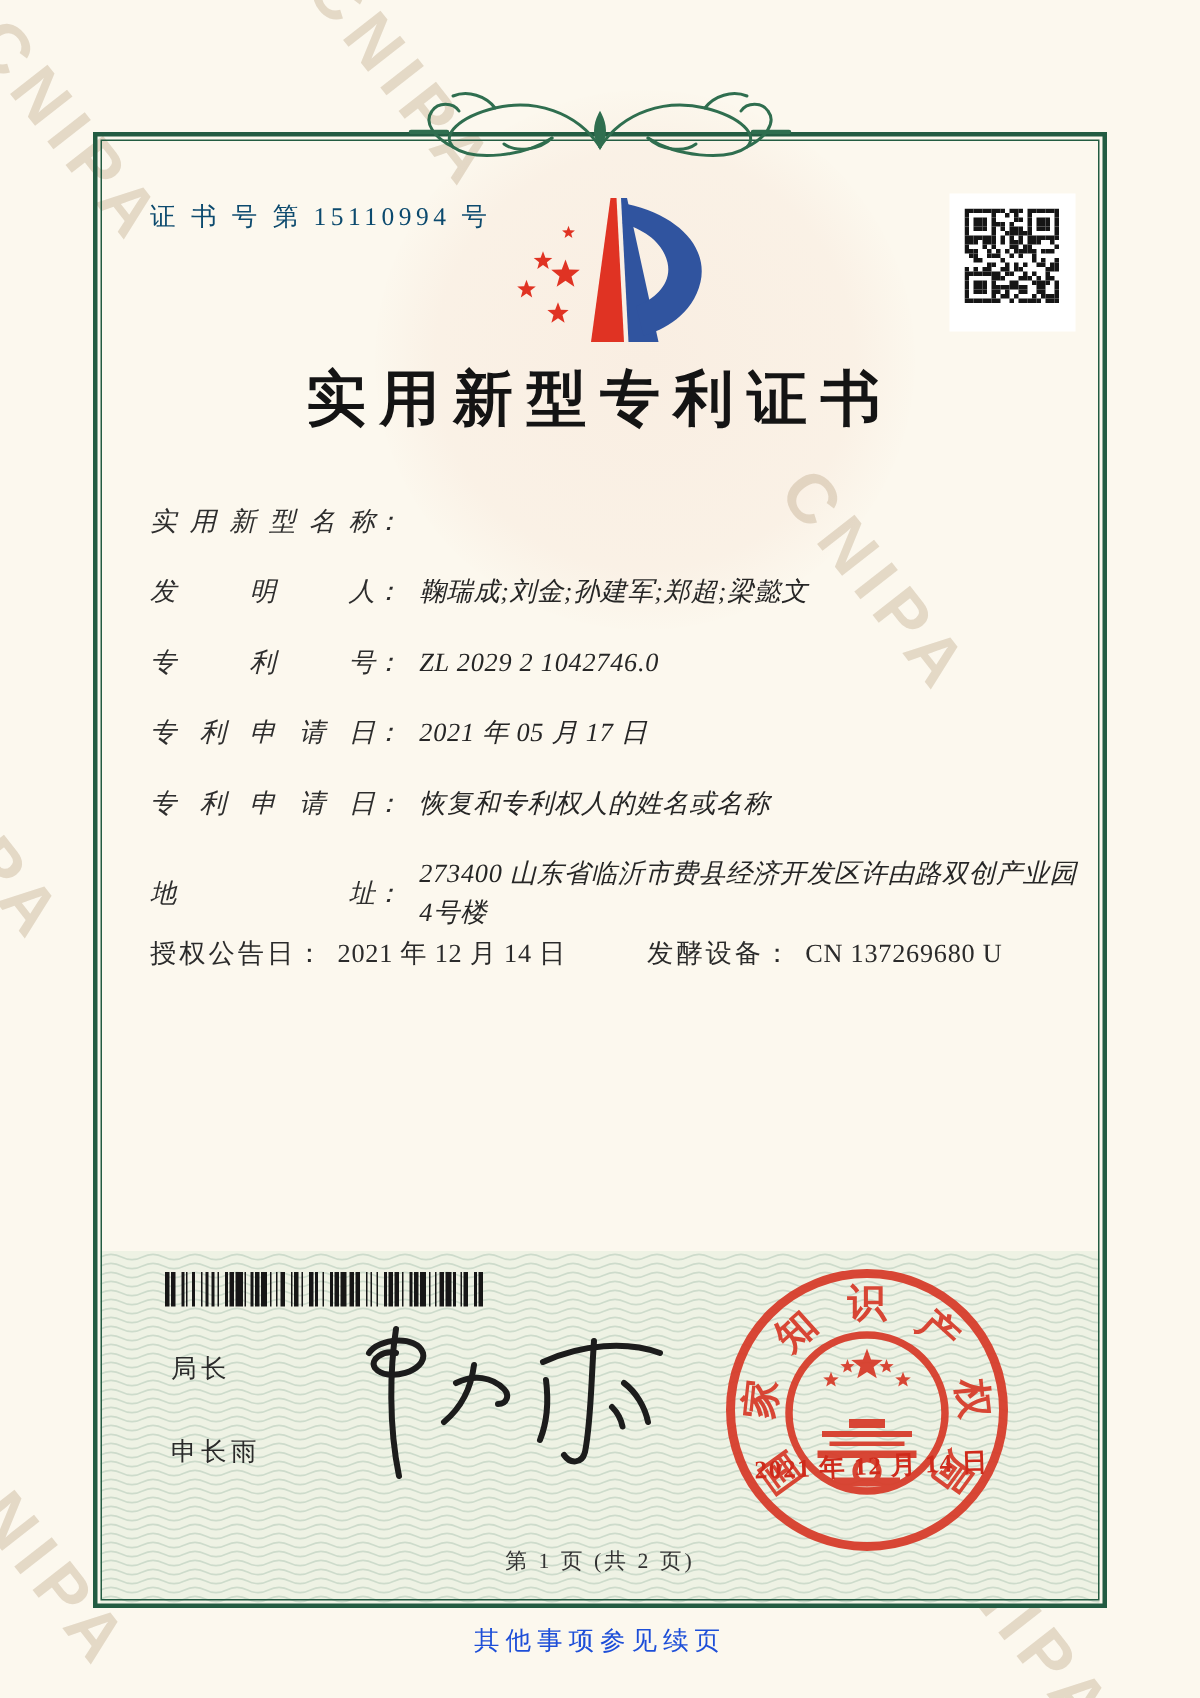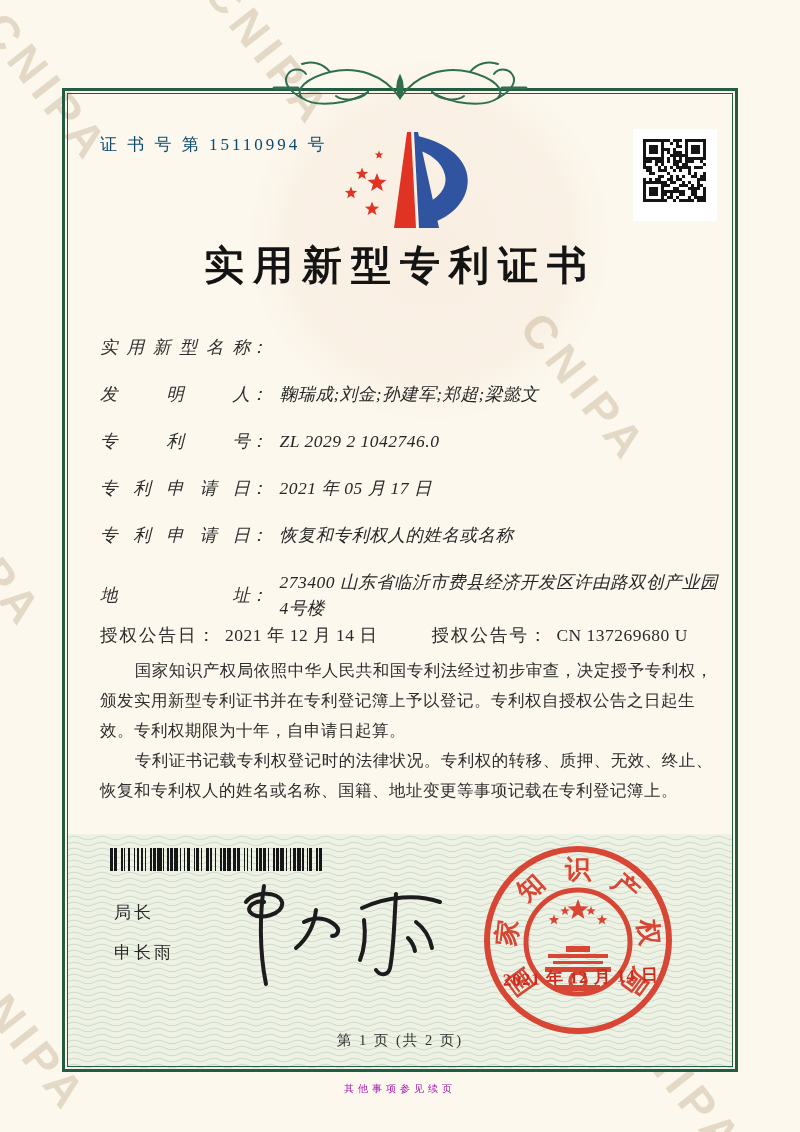--- a/index.html
+++ b/index.html
@@ -67,35 +67,35 @@
     position:absolute; left:100px; top:656px; width:616px; z-index:3;
     font-size:16.5px; line-height:30px; color:#2d2d2d; letter-spacing:0.5px;
   }
   .paras p{ margin:0; text-indent:2.1em; }
   .barcode{
     position:absolute; left:110px; top:848px; width:214px; height:23px;
     z-index:3; display:flex; align-items:stretch;
   }
   .barcode i{ display:block; height:100%; }
   .signer{ position:absolute; left:114px; top:901px; z-index:3; font-size:17px; letter-spacing:3px; color:#2a2a2a; }
-  .signer .name{ margin-top:17px; }
+  .signer .name{ margin-top:32px; }
   .signature{ position:absolute; left:212px; top:872px; z-index:4; }
   .seal{ position:absolute; left:480px; top:842px; z-index:4; opacity:0.93; }
   .seal-date{
     position:absolute; left:486px; top:966px; width:190px; z-index:5;
     text-align:center; color:#cf2a1b; font-size:17px; font-weight:bold;
     letter-spacing:1px; transform:rotate(-2deg);
   }
   .page-info{
     position:absolute; left:0; right:0; top:1031px; z-index:3;
     text-align:center; font-size:14.5px; letter-spacing:2px; color:#333;
   }
   .footer-note{
     position:absolute; left:0; right:0; top:1082px; z-index:3;
-    text-align:center; font-size:10px; letter-spacing:4px; color:#a21caf;
+    text-align:center; font-size:17px; letter-spacing:4px; color:#1d4ed8;
   }
 </style>
 </head>
 <body>
 
 <div class="page">
 
   <div class="circle-wm"></div>
   <div id="wm-layer">
       <div class="wm" style="left: 14px; top: 2px;">CNIPA</div>
@@ -438,30 +438,26 @@
       </div>
     </div>
 
   <div class="grant-row">
     <span class="gpair gpair1">
       <span class="glabel">授权公告日</span>
         <span>：</span>
       <span class="gvalue">2021 年 12 月 14 日</span>
     </span>
     <span class="gpair gpair2">
-      <span class="glabel">授权公告号</span>
+      <span class="glabel">发酵设备</span>
         <span>：</span>
       <span class="gvalue">CN 137269680 U</span>
     </span>
   </div>
 
-  <div class="paras">
-    <p>国家知识产权局依照中华人民共和国专利法经过初步审查，决定授予专利权，颁发实用新型专利证书并在专利登记簿上予以登记。专利权自授权公告之日起生效。专利权期限为十年，自申请日起算。</p>
-    <p>专利证书记载专利权登记时的法律状况。专利权的转移、质押、无效、终止、恢复和专利权人的姓名或名称、国籍、地址变更等事项记载在专利登记簿上。</p>
-  </div>
 
   <div class="barcode" id="barcode">
       <i style="width: 2.8px; background: rgb(22, 22, 22);"></i>
       <i style="width: 1.4px; background: transparent;"></i>
       <i style="width: 2.8px; background: rgb(22, 22, 22);"></i>
       <i style="width: 4.2px; background: transparent;"></i>
       <i style="width: 1.4px; background: rgb(22, 22, 22);"></i>
       <i style="width: 1.4px; background: transparent;"></i>
       <i style="width: 1.4px; background: rgb(22, 22, 22);"></i>
       <i style="width: 2.8px; background: transparent;"></i>

